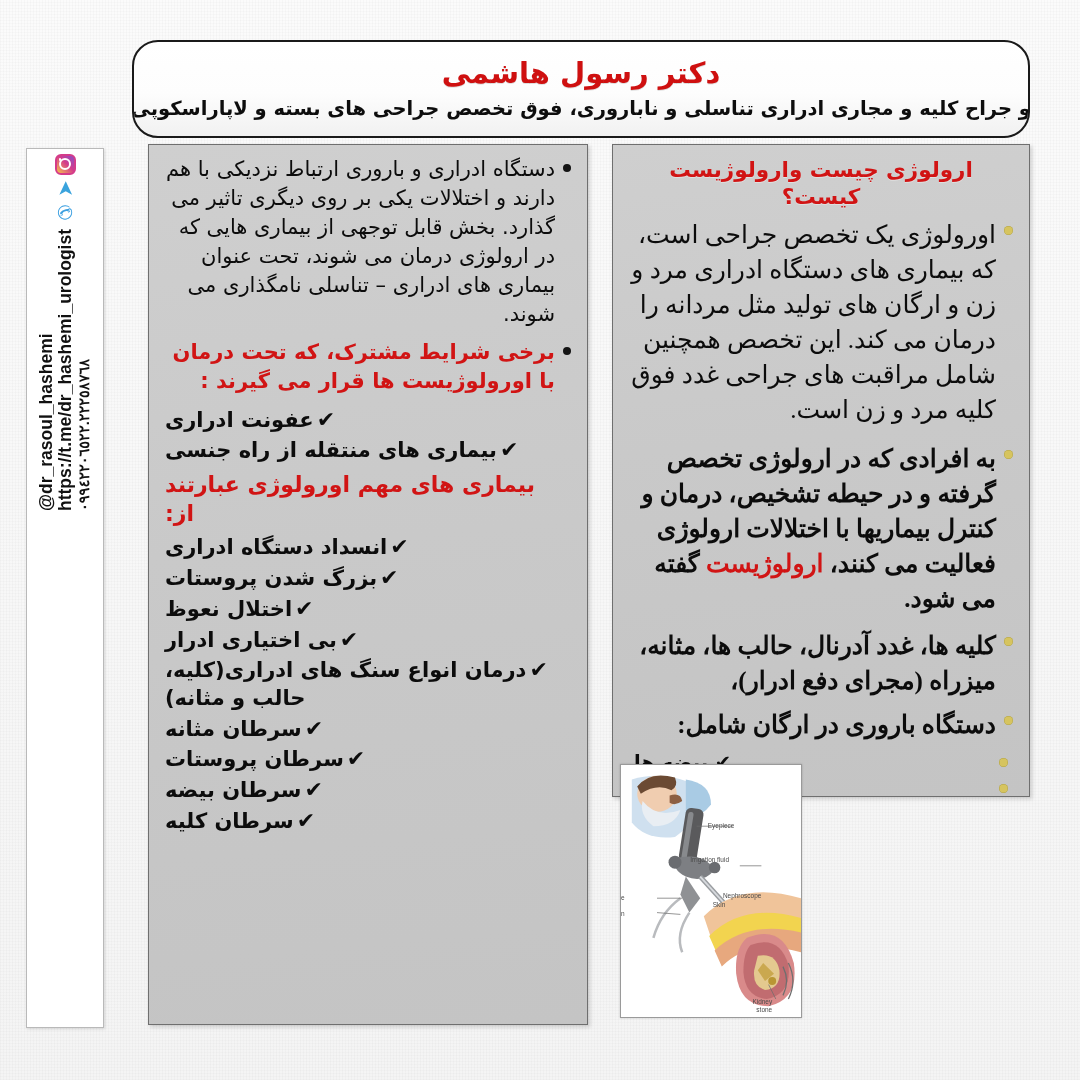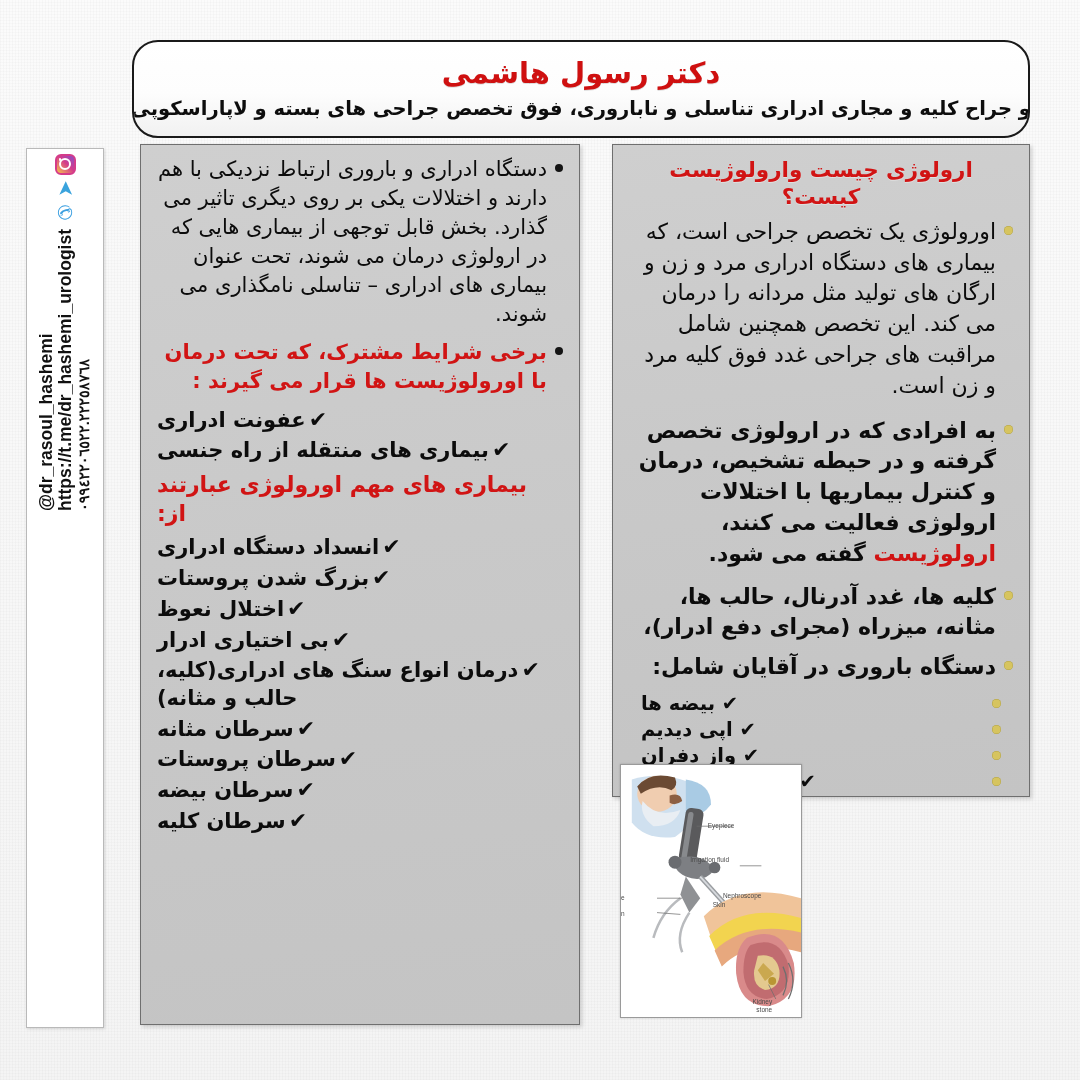--- a/index.html
+++ b/index.html
@@ -155,21 +155,21 @@
   }
 
   
   .panel {
     position: absolute;
     background: linear-gradient(175deg, #cfcfcf 0%, #c9c9c9 45%, #c4c4c4 100%);
     border: 1.6px solid #6f6f6f;
     box-shadow: 2px 2px 4px rgba(0,0,0,0.17);
     overflow: hidden;
   }
-  #panel-left  { left: 140px; top: 144px; width: 440px; height: 881px; }
+  #panel-left  { left: 148px; top: 144px; width: 440px; height: 881px; }
   #panel-right { left: 612px; top: 144px; width: 418px; height: 653px; }
 
   .panel-inner {
     padding: 10px 16px 8px 16px;
     height: 100%;
     direction: rtl;
   }
 
   
   .sec-title {
@@ -207,25 +207,26 @@
   .bullet-text { flex: 1 1 auto; }
 
   .para {
     font-size: 21px;
     line-height: 1.38;
     color: #0c0c0c;
     text-align: justify;
     text-align-last: left;
   }
   .para-r {
-    font-size: 22px;
+    font-size: 25px;
     line-height: 1.4;
     color: #0c0c0c;
     text-align: justify;
     text-align-last: left;
+    font-family: Liberation Serif, serif;
   }
   .para-bold { font-weight: bold; }
   .red { color: #d11414; }
   .redbold { color: #d11414; font-weight: bold; }
 
   .check-line {
     font-size: 21px;
     font-weight: bold;
     color: #0c0c0c;
     text-align: left;
@@ -237,21 +238,21 @@
     font-size: 22px;
     padding-left: 3px;
   }
 
   .gold-row {
     display: flex;
     flex-direction: row;
     align-items: center;
     gap: 9px;
     justify-content: flex-start;
-    margin: 3px 12px;
+    margin: 3px 5px;
   }
   .gold-row .bullet-dot { margin-top: 0; }
   .gold-row .gr-text {
     flex: 1 1 auto;
     text-align: left;
     font-size: 19.5px;
     font-weight: bold;
     color: #0c0c0c;
   }
 
@@ -389,21 +390,21 @@
     <div class="bullet-row" style="margin-top:12px;">
       <span class="bullet-dot gold"></span>
       <span class="bullet-text">
         <span class="para-r para-bold">کلیه ها، غدد آدرنال، حالب ها، مثانه، میزراه (مجرای دفع ادرار)،</span>
       </span>
     </div>
 
     <div class="bullet-row" style="margin-top:8px;">
       <span class="bullet-dot gold"></span>
       <span class="bullet-text">
-        <span class="para-r para-bold">دستگاه باروری در آقایان شامل:</span>
+        <span class="para-r para-bold">دستگاه باروری در ارگان شامل:</span>
       </span>
     </div>
 
     <div style="margin-top:6px;">
       <div class="gold-row">
         <span class="bullet-dot gold"></span>
         <span class="gr-text"><span>✔</span> <span>بیضه ها</span></span>
       </div>
       <div class="gold-row">
         <span class="bullet-dot gold"></span>

